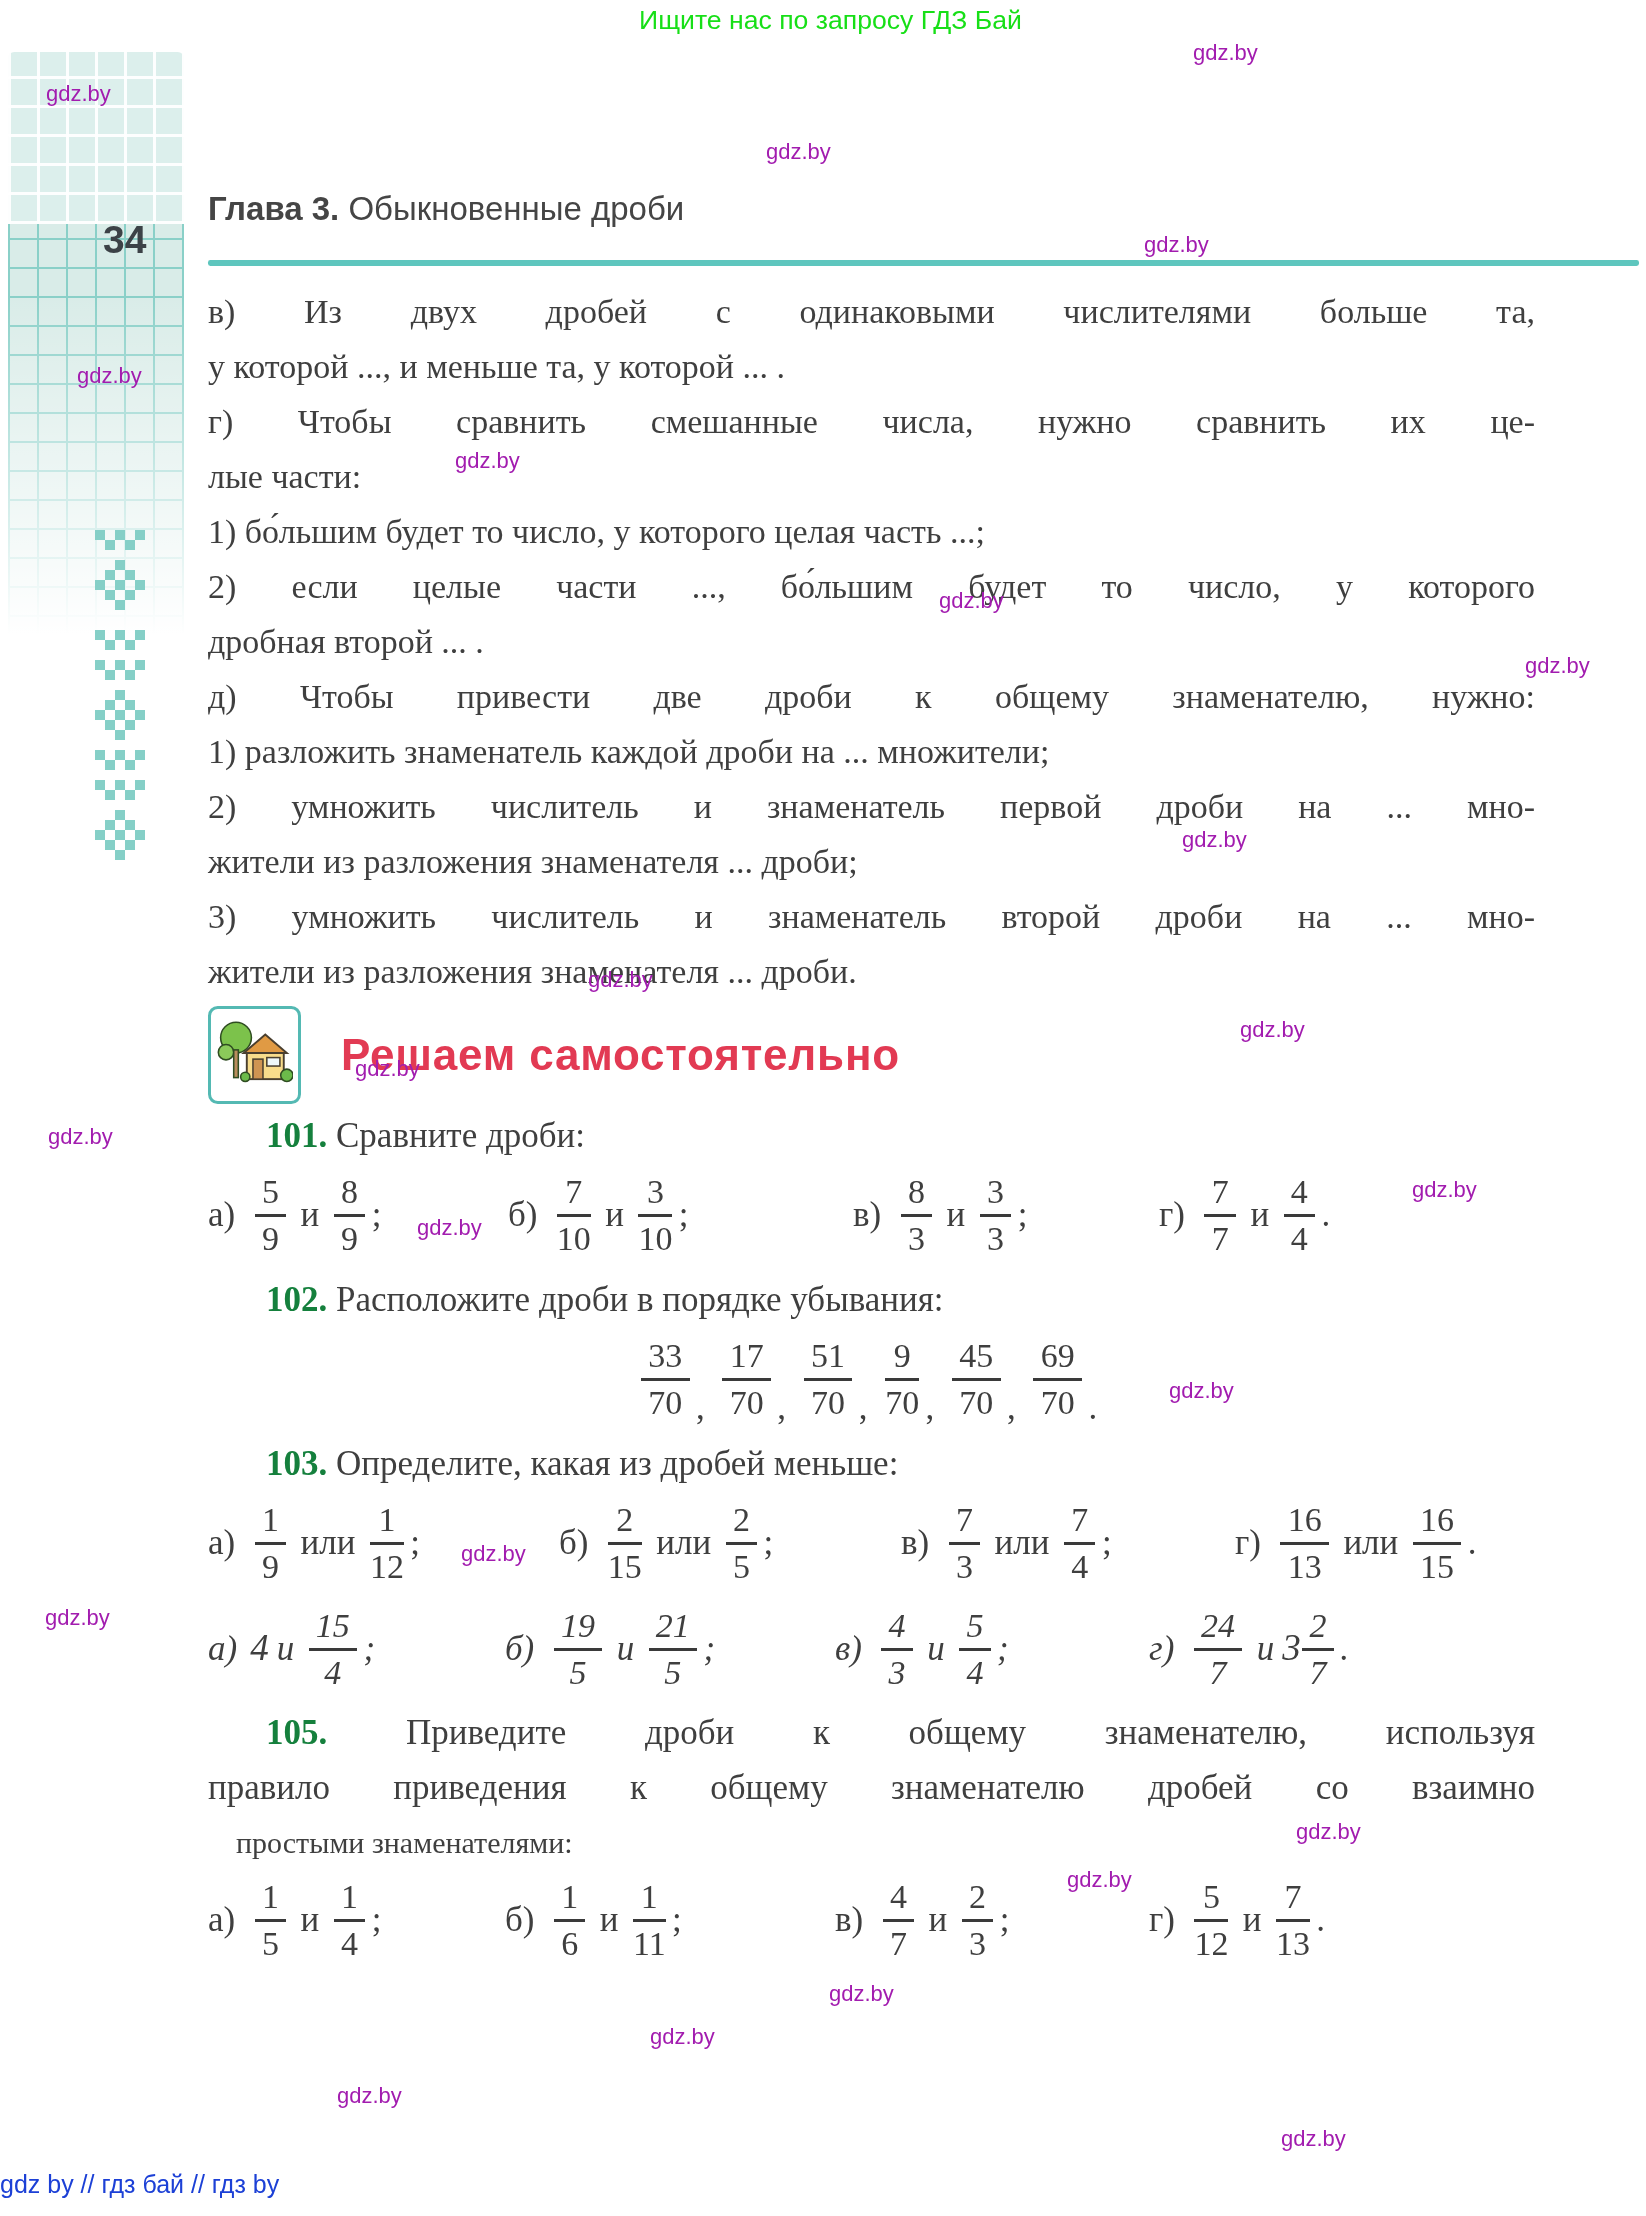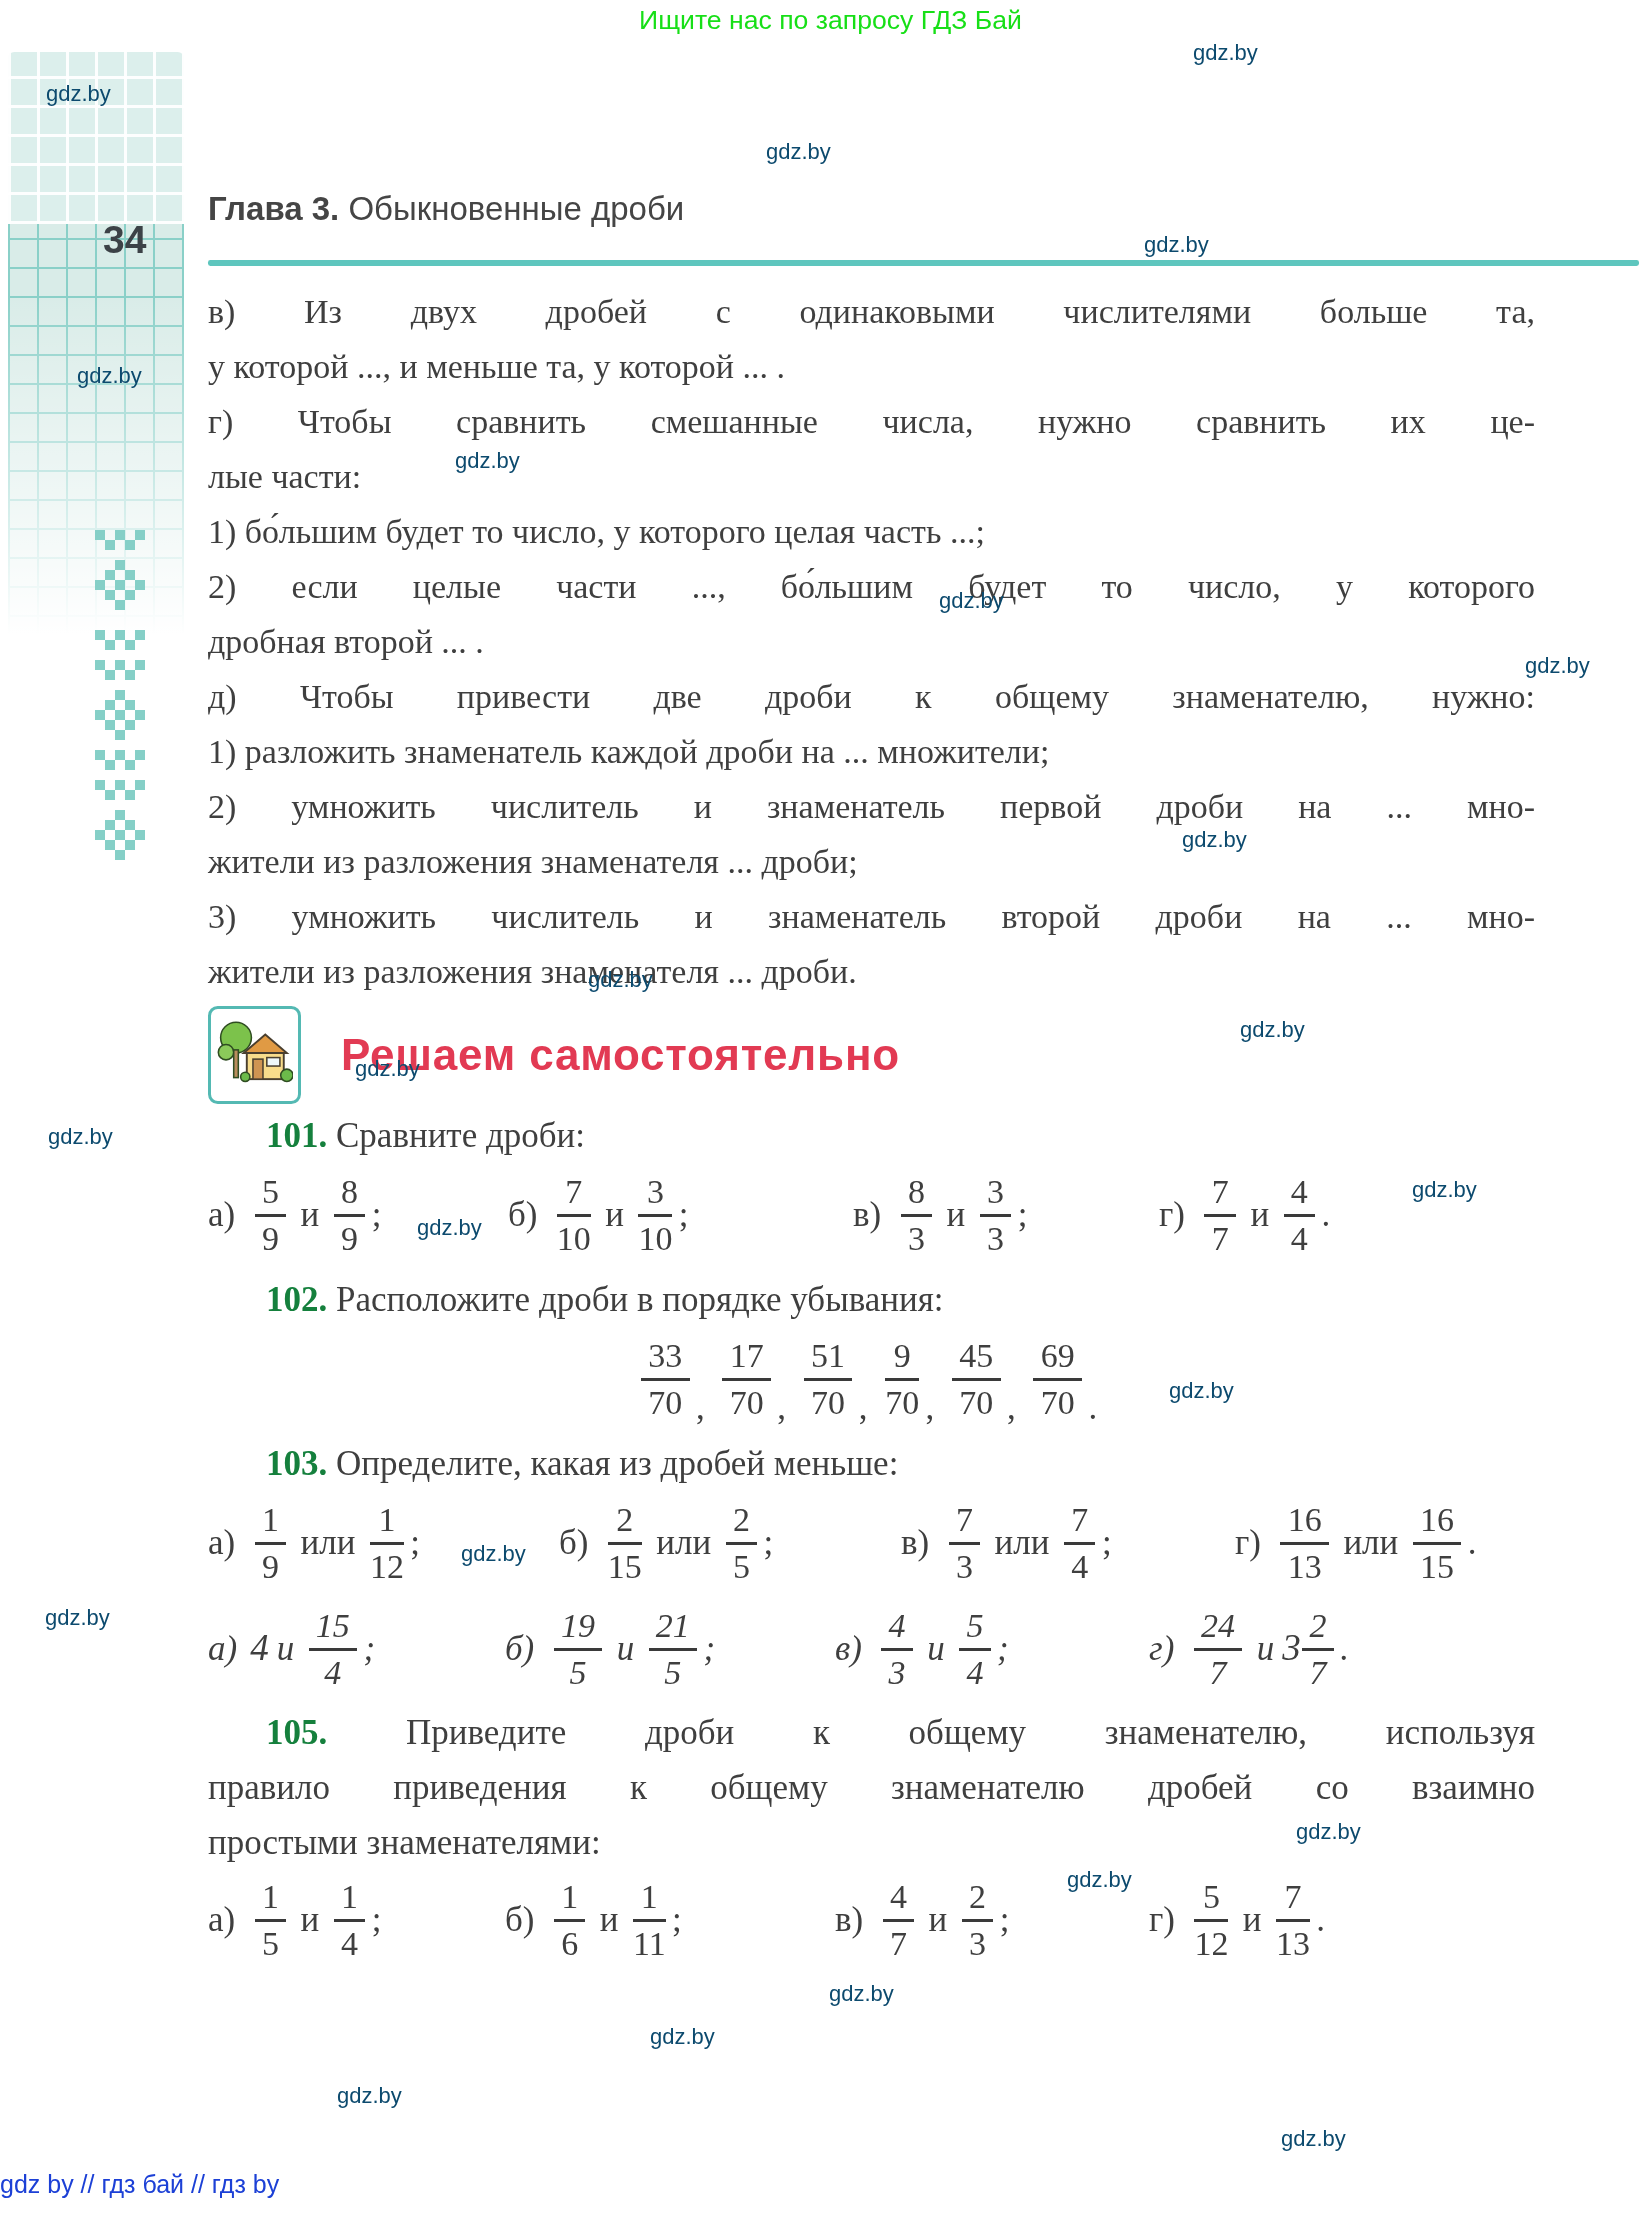--- a/index.html
+++ b/index.html
@@ -64,21 +64,21 @@
   .frac{display:inline-block;vertical-align:middle;text-align:center;
         font-size:34px;line-height:1.1;margin:0 6.4px;position:relative;top:-3.2px;}
   .frac .fn{display:block;border-bottom:3.2px solid #3a3a3a;padding:1.6px 7.3px 3.2px;}
   .frac .fd{display:block;padding-top:3.2px;}
   .tight{margin-left:1.6px;}
   .whole{font-size:37px;}
   .low{display:inline-block;transform:translateY(29px);margin:0 11.3px 0 0;}
 
   
   .wm{position:absolute;font-family:"Liberation Sans","DejaVu Sans",sans-serif;
-      font-size:22px;color:#0c4a6e;white-space:nowrap;}
+      font-size:22px;color:#a21caf;white-space:nowrap;}
   .footer{position:absolute;left:0;top:2170px;width:100%;
       font-family:"Liberation Sans","DejaVu Sans",sans-serif;
       font-size:25px;color:#1c40d6;}
 </style>
 </head>
 <body>
 
 <div class="banner">Ищите нас по запросу ГДЗ Бай</div>
 
 <div class="sidebar">
@@ -203,21 +203,21 @@
     <div class="fgroup">
       <span class="plabel">в)</span><span class="frac"><span class="fn">4</span><span class="fd">3</span></span><span class="conj">и</span><span class="frac"><span class="fn">5</span><span class="fd">4</span></span><span>;</span>
     </div>
     <div class="fgroup">
       <span class="plabel">г)</span><span class="frac"><span class="fn">24</span><span class="fd">7</span></span><span class="conj">и</span><span class="whole">3</span><span class="frac tight"><span class="fn">2</span><span class="fd">7</span></span><span>.</span>
     </div>
   </div>
 
   <p class="tline j" style="text-indent:58px;font-size:35px;"><span class="pnum">105.</span> <span>Приведите дроби к общему знаменателю, используя</span></p>
   <p class="tline j" style="font-size:35px;">правило приведения к общему знаменателю дробей со взаимно</p>
-  <p class="tline" style="font-size:35px;">простыми знаменателями:</p>
+  <p class="tline" style="font-size:30px;margin-left:28px;">простыми знаменателями:</p>
   <div class="frow r105">
     <div class="fgroup">
       <span class="plabel">а)</span><span class="frac"><span class="fn">1</span><span class="fd">5</span></span><span class="conj">и</span><span class="frac"><span class="fn">1</span><span class="fd">4</span></span><span>;</span>
     </div>
     <div class="fgroup">
       <span class="plabel">б)</span><span class="frac"><span class="fn">1</span><span class="fd">6</span></span><span class="conj">и</span><span class="frac"><span class="fn">1</span><span class="fd">11</span></span><span>;</span>
     </div>
     <div class="fgroup">
       <span class="plabel">в)</span><span class="frac"><span class="fn">4</span><span class="fd">7</span></span><span class="conj">и</span><span class="frac"><span class="fn">2</span><span class="fd">3</span></span><span>;</span>
     </div>

